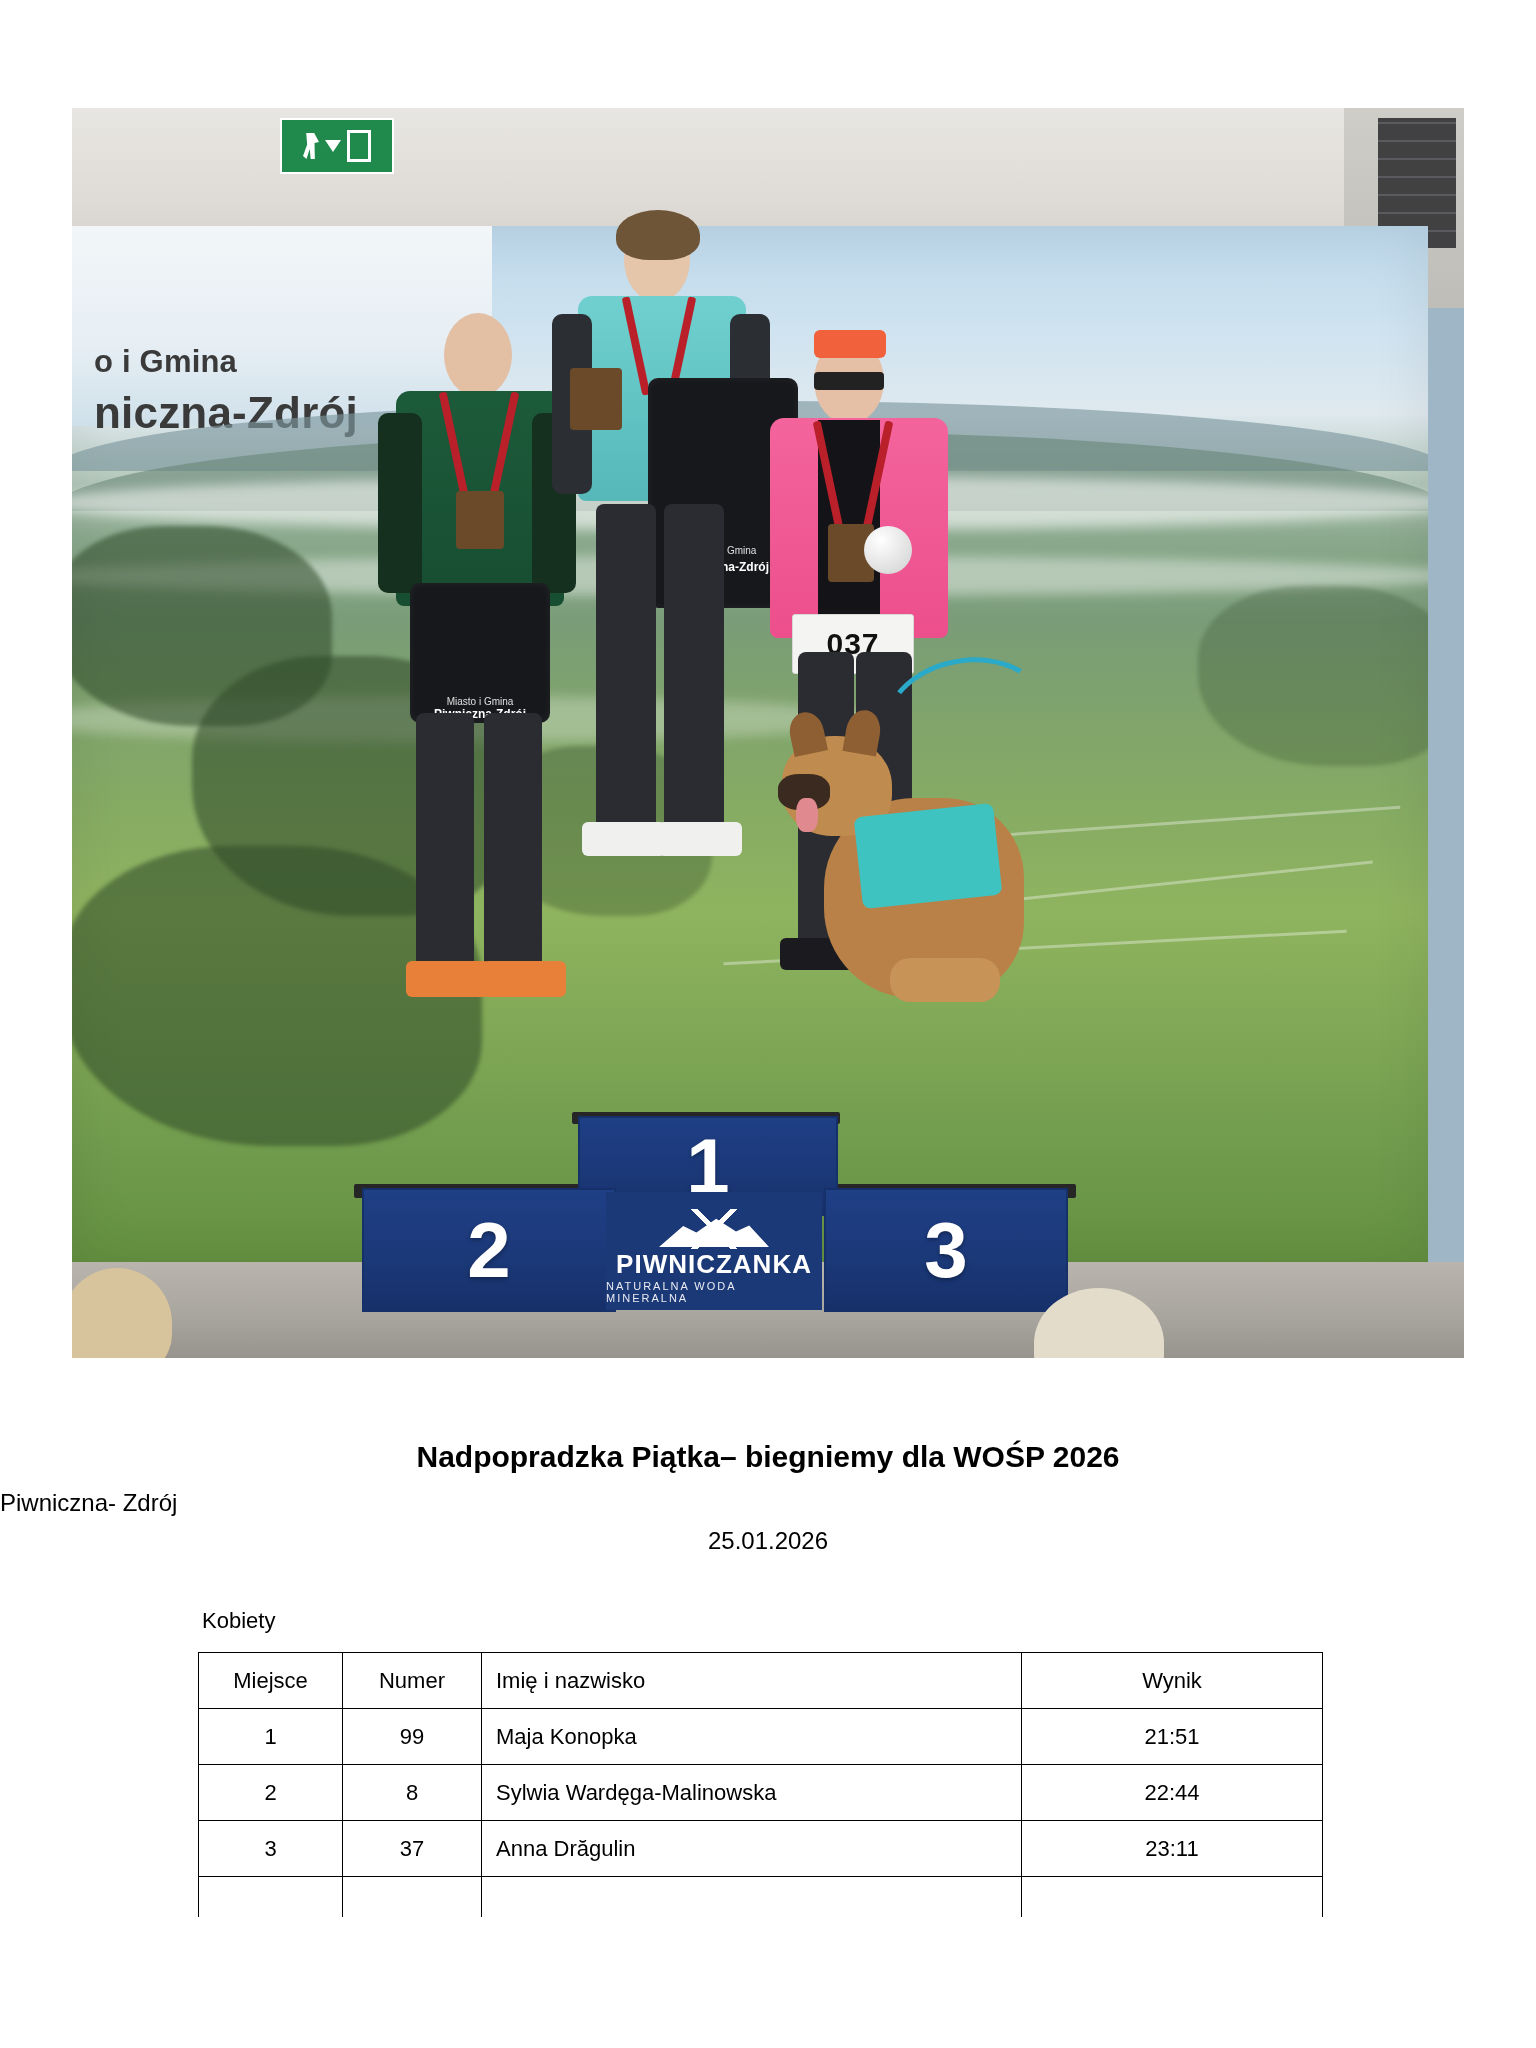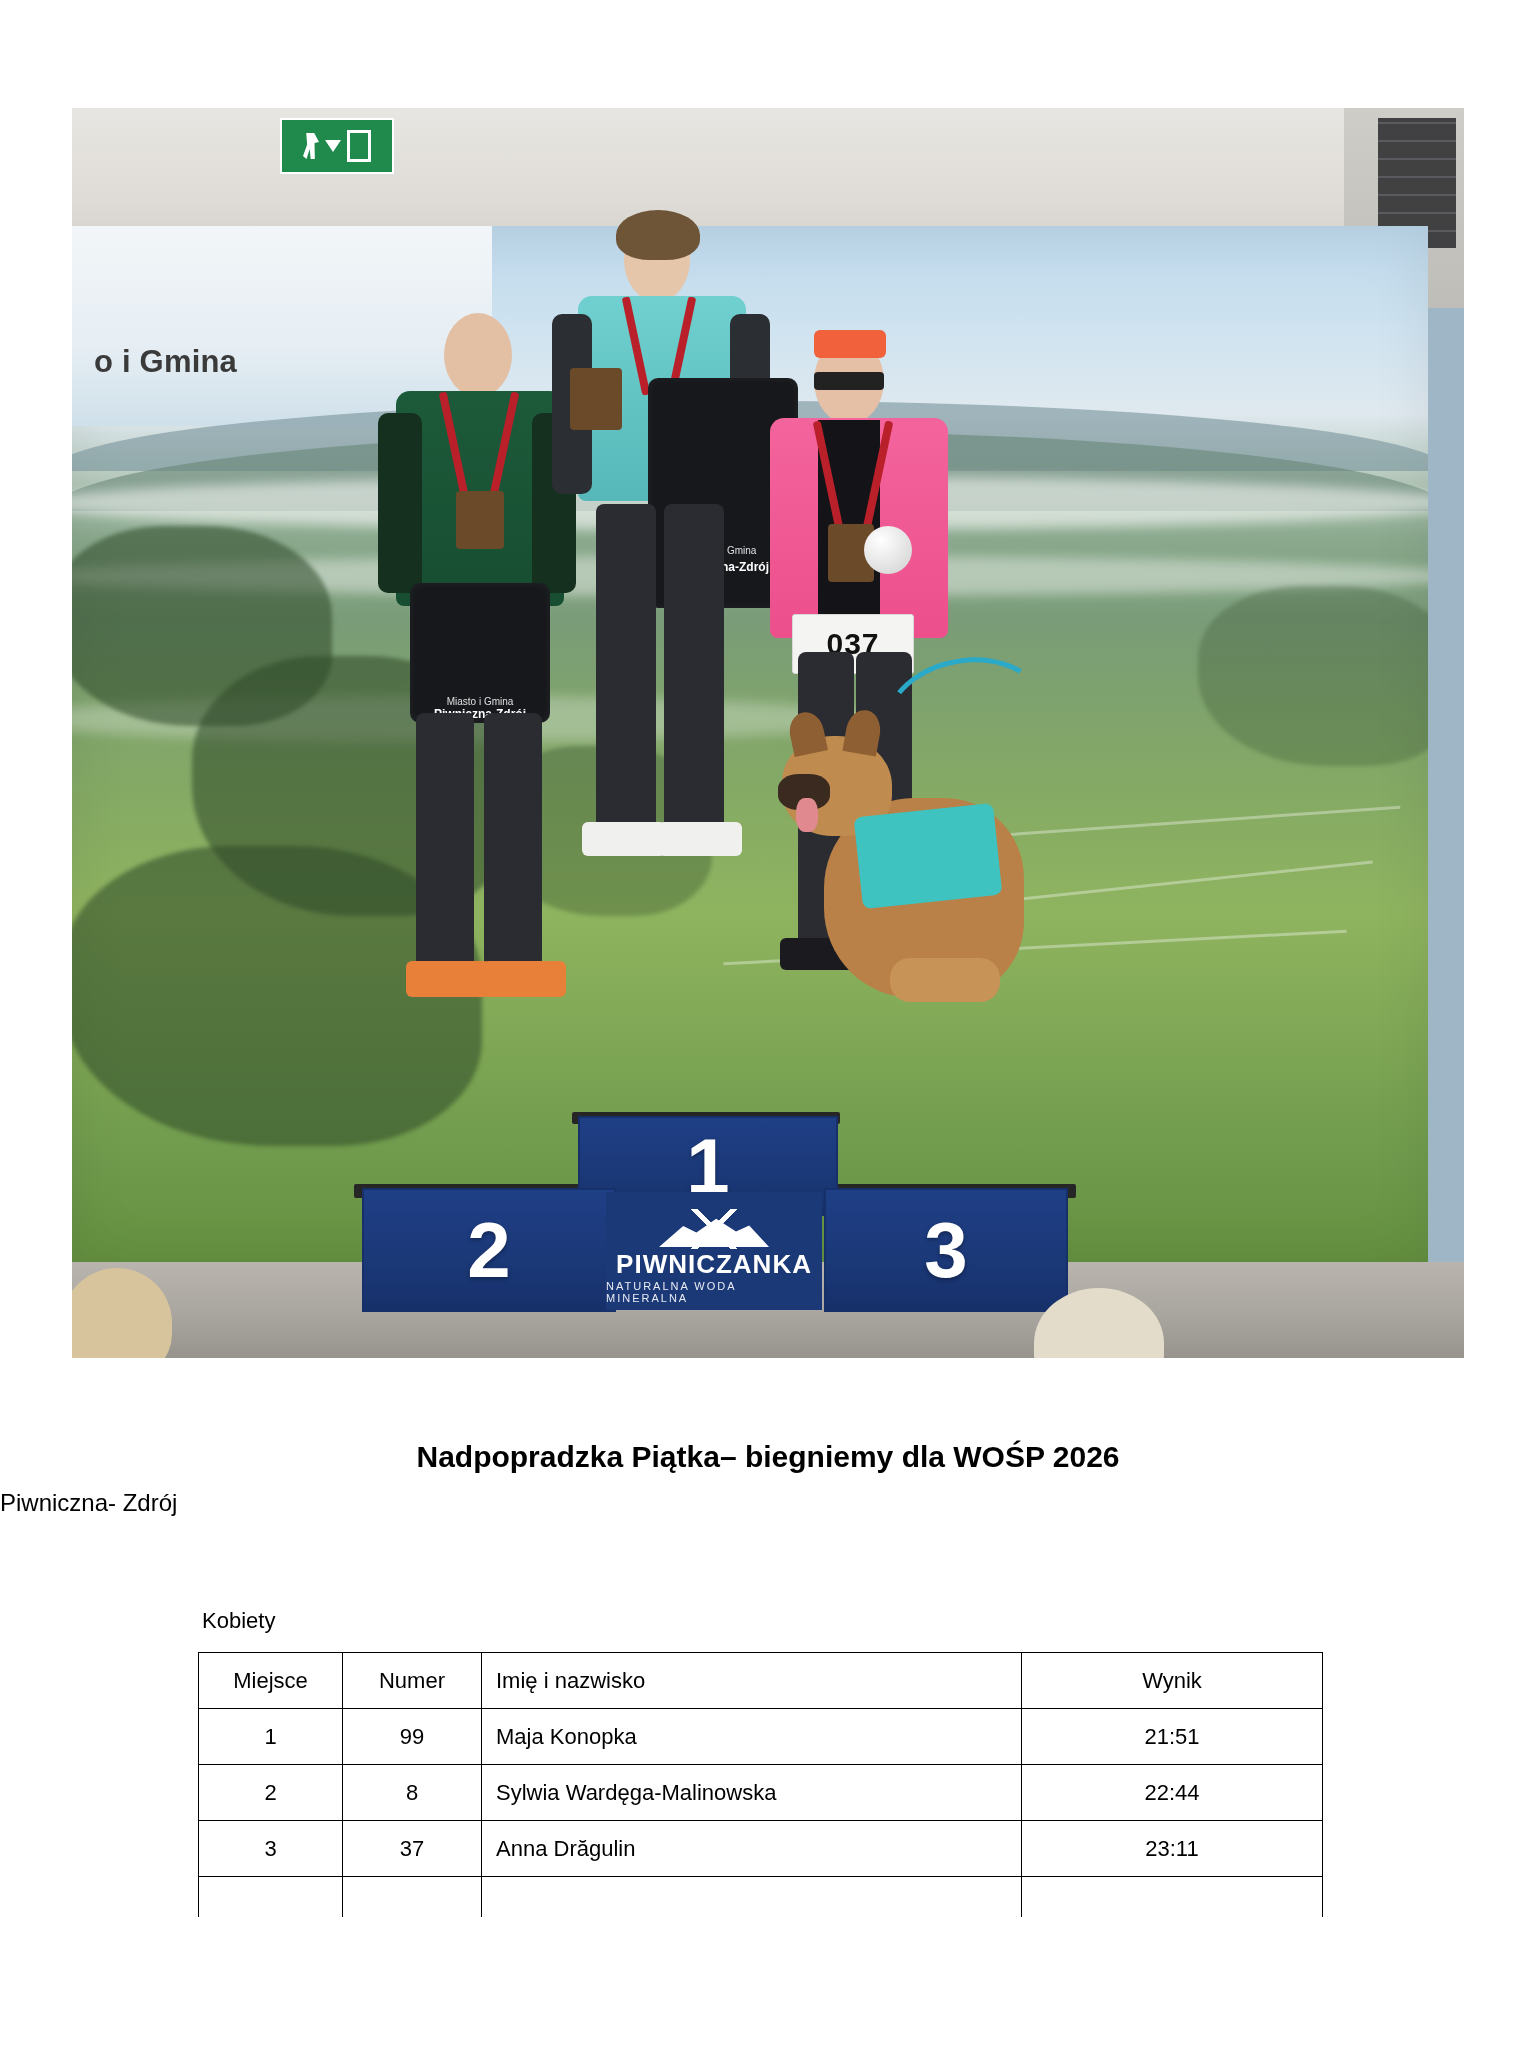--- a/index.html
+++ b/index.html
@@ -321,20 +321,21 @@
 
       <div class="exit-sign">
         <span class="fig"></span>
         <span class="arrow"></span>
         <span class="door"></span>
       </div>
 
       <div class="banner">
         <div class="banner-left-white"></div>
         <div class="banner-text-1">o i Gmina</div>
+        <div class="banner-text-2">niczna-Zdrój</div>
 
         <div class="ridge r1"></div>
         <div class="ridge r2"></div>
         <div class="mist m1"></div>
         <div class="mist m2"></div>
         <div class="mist m3"></div>
 
         <div class="tree-mass" style="left:-20px; top:300px; width:280px; height:200px;"></div>
         <div class="tree-mass" style="left:120px; top:430px; width:320px; height:260px;"></div>
         <div class="tree-mass" style="left:-10px; top:620px; width:420px; height:300px;"></div>
@@ -437,20 +438,21 @@
       </div>
 
       <div class="heads-bottom" style="left:-10px; bottom:-20px; width:110px; height:110px;"></div>
       <div class="heads-bottom" style="right:300px; bottom:-40px; width:130px; height:110px; background:#e3dccb;"></div>
 
     </div>
   </div>
 
   <div class="title">Nadpopradzka Piątka– biegniemy dla WOŚP 2026</div>
   <div class="subtitle">Piwniczna- Zdrój</div>
+  <div class="date">25.01.2026</div>
 
   <div class="category">Kobiety</div>
 
   <table class="results">
     <thead>
       <tr>
         <th class="c-place">Miejsce</th>
         <th class="c-number">Numer</th>
         <th class="c-name">Imię i nazwisko</th>
         <th class="c-time">Wynik</th>

